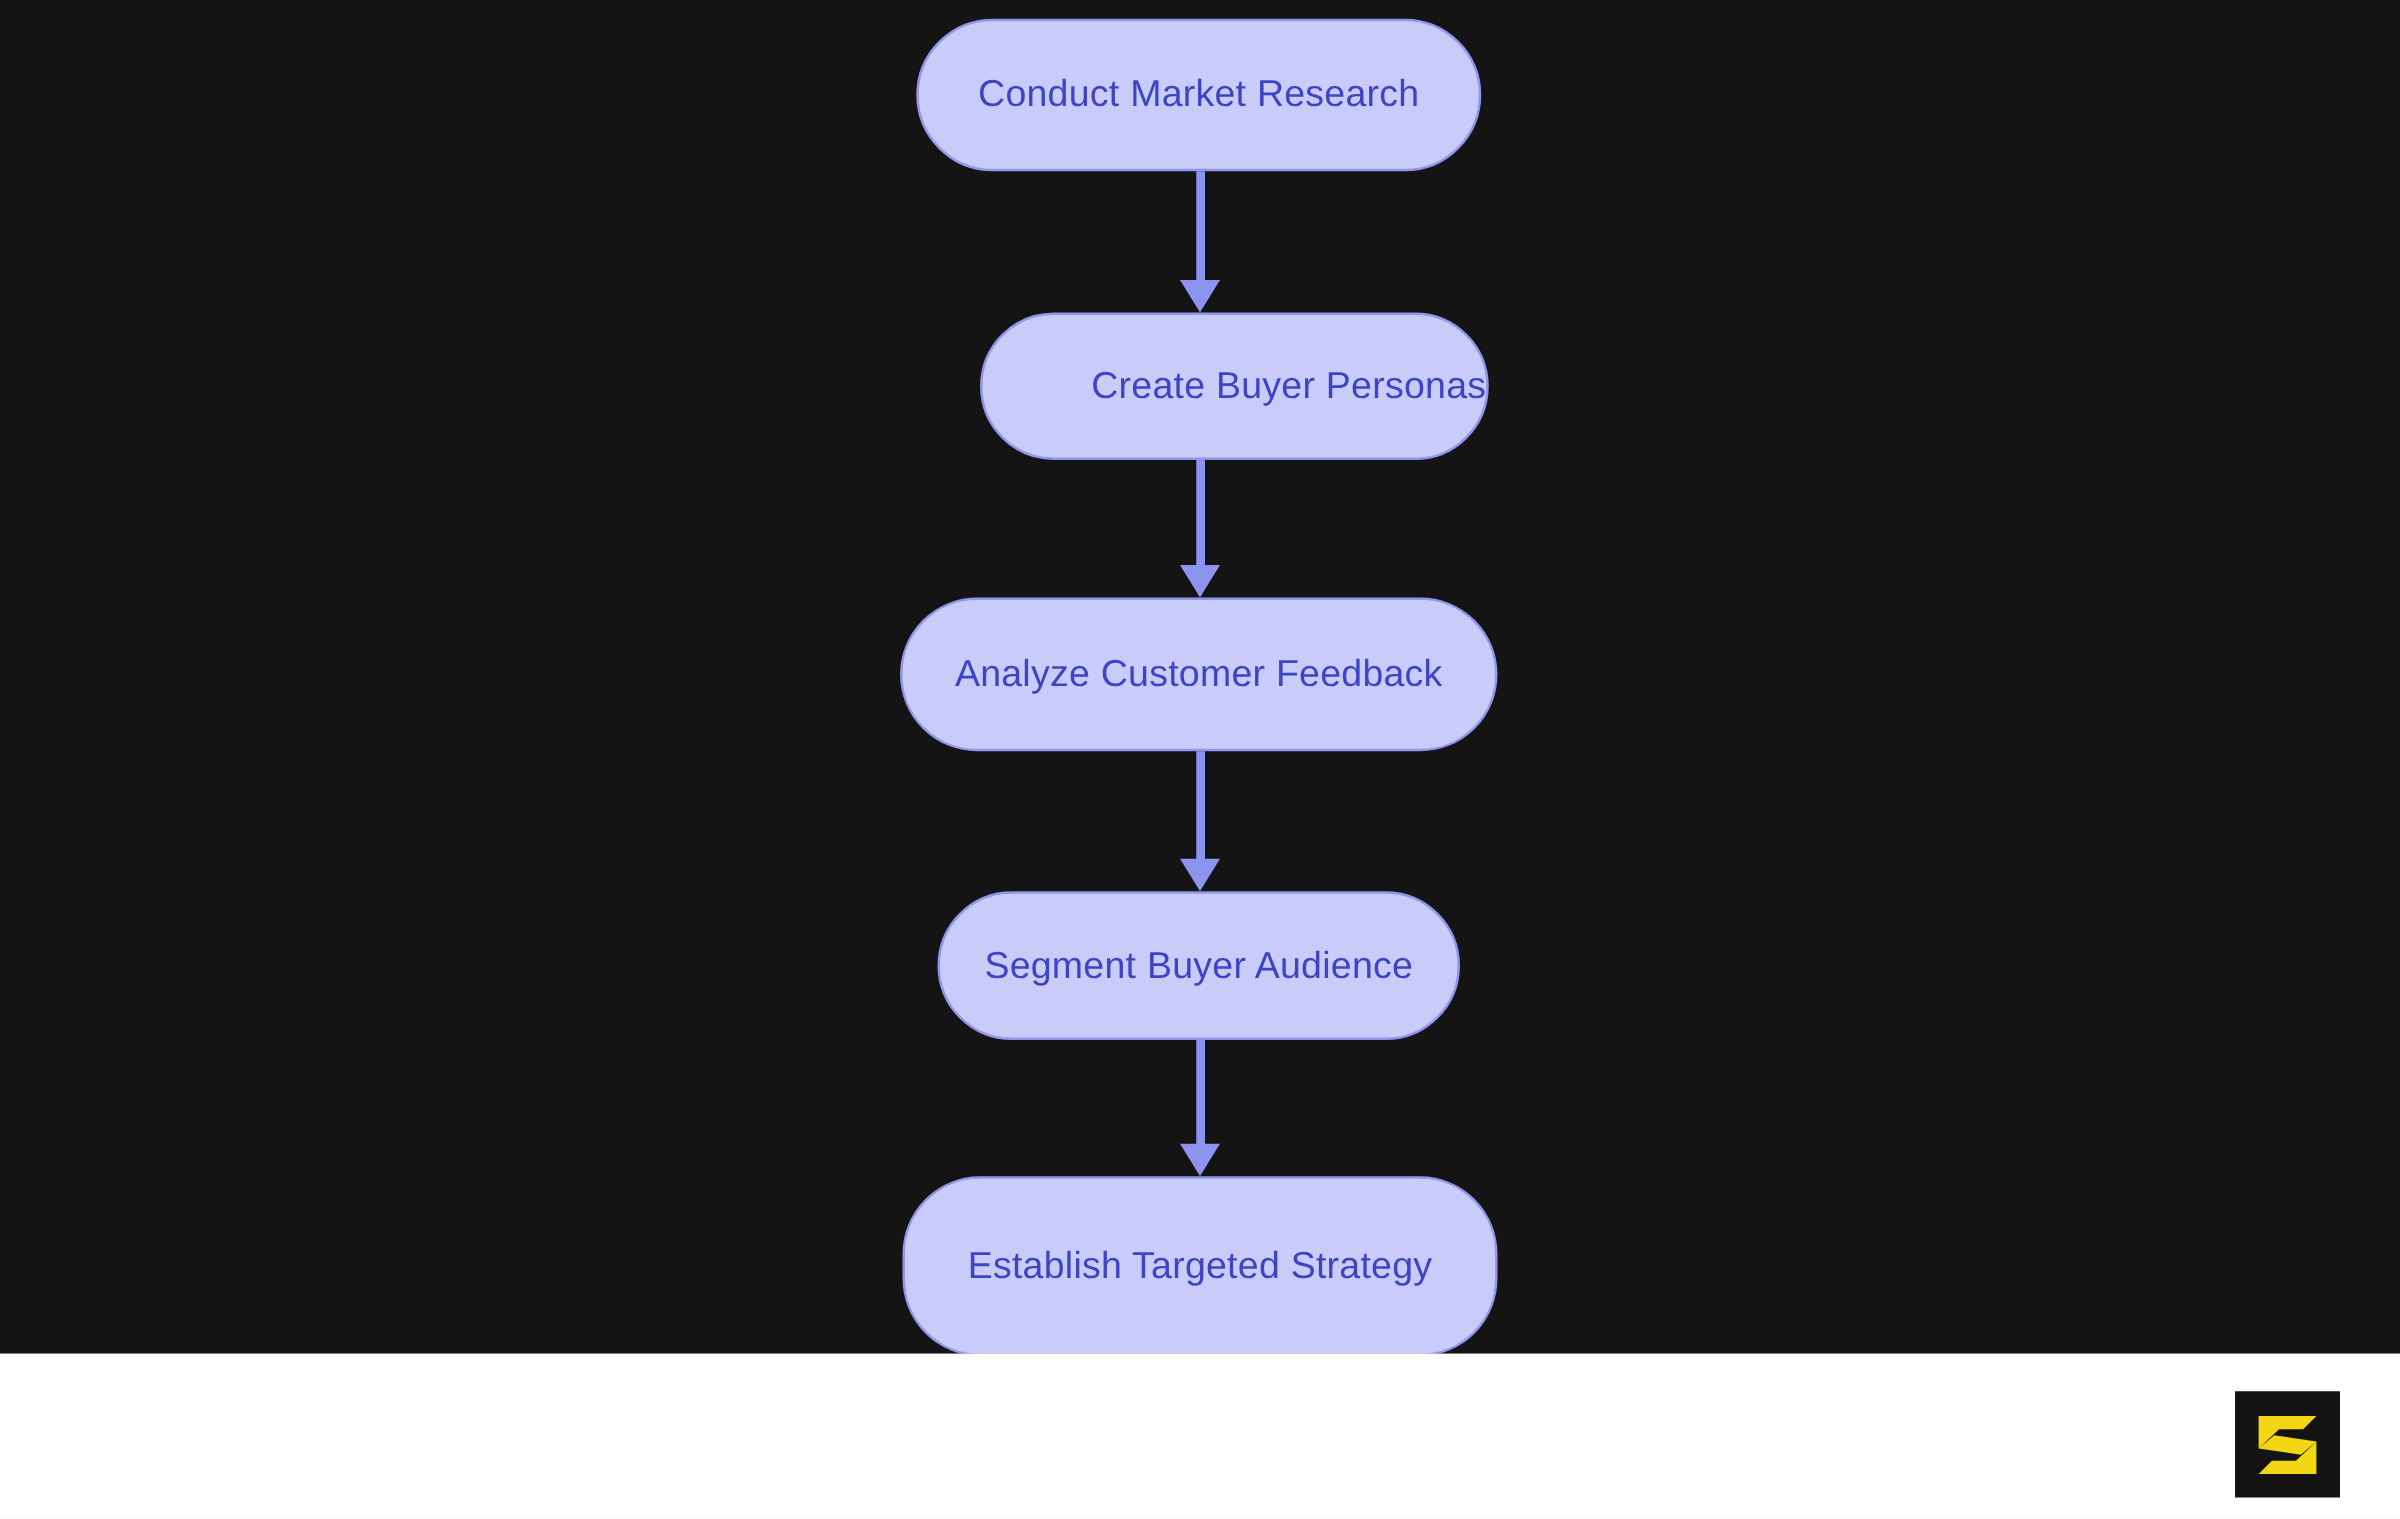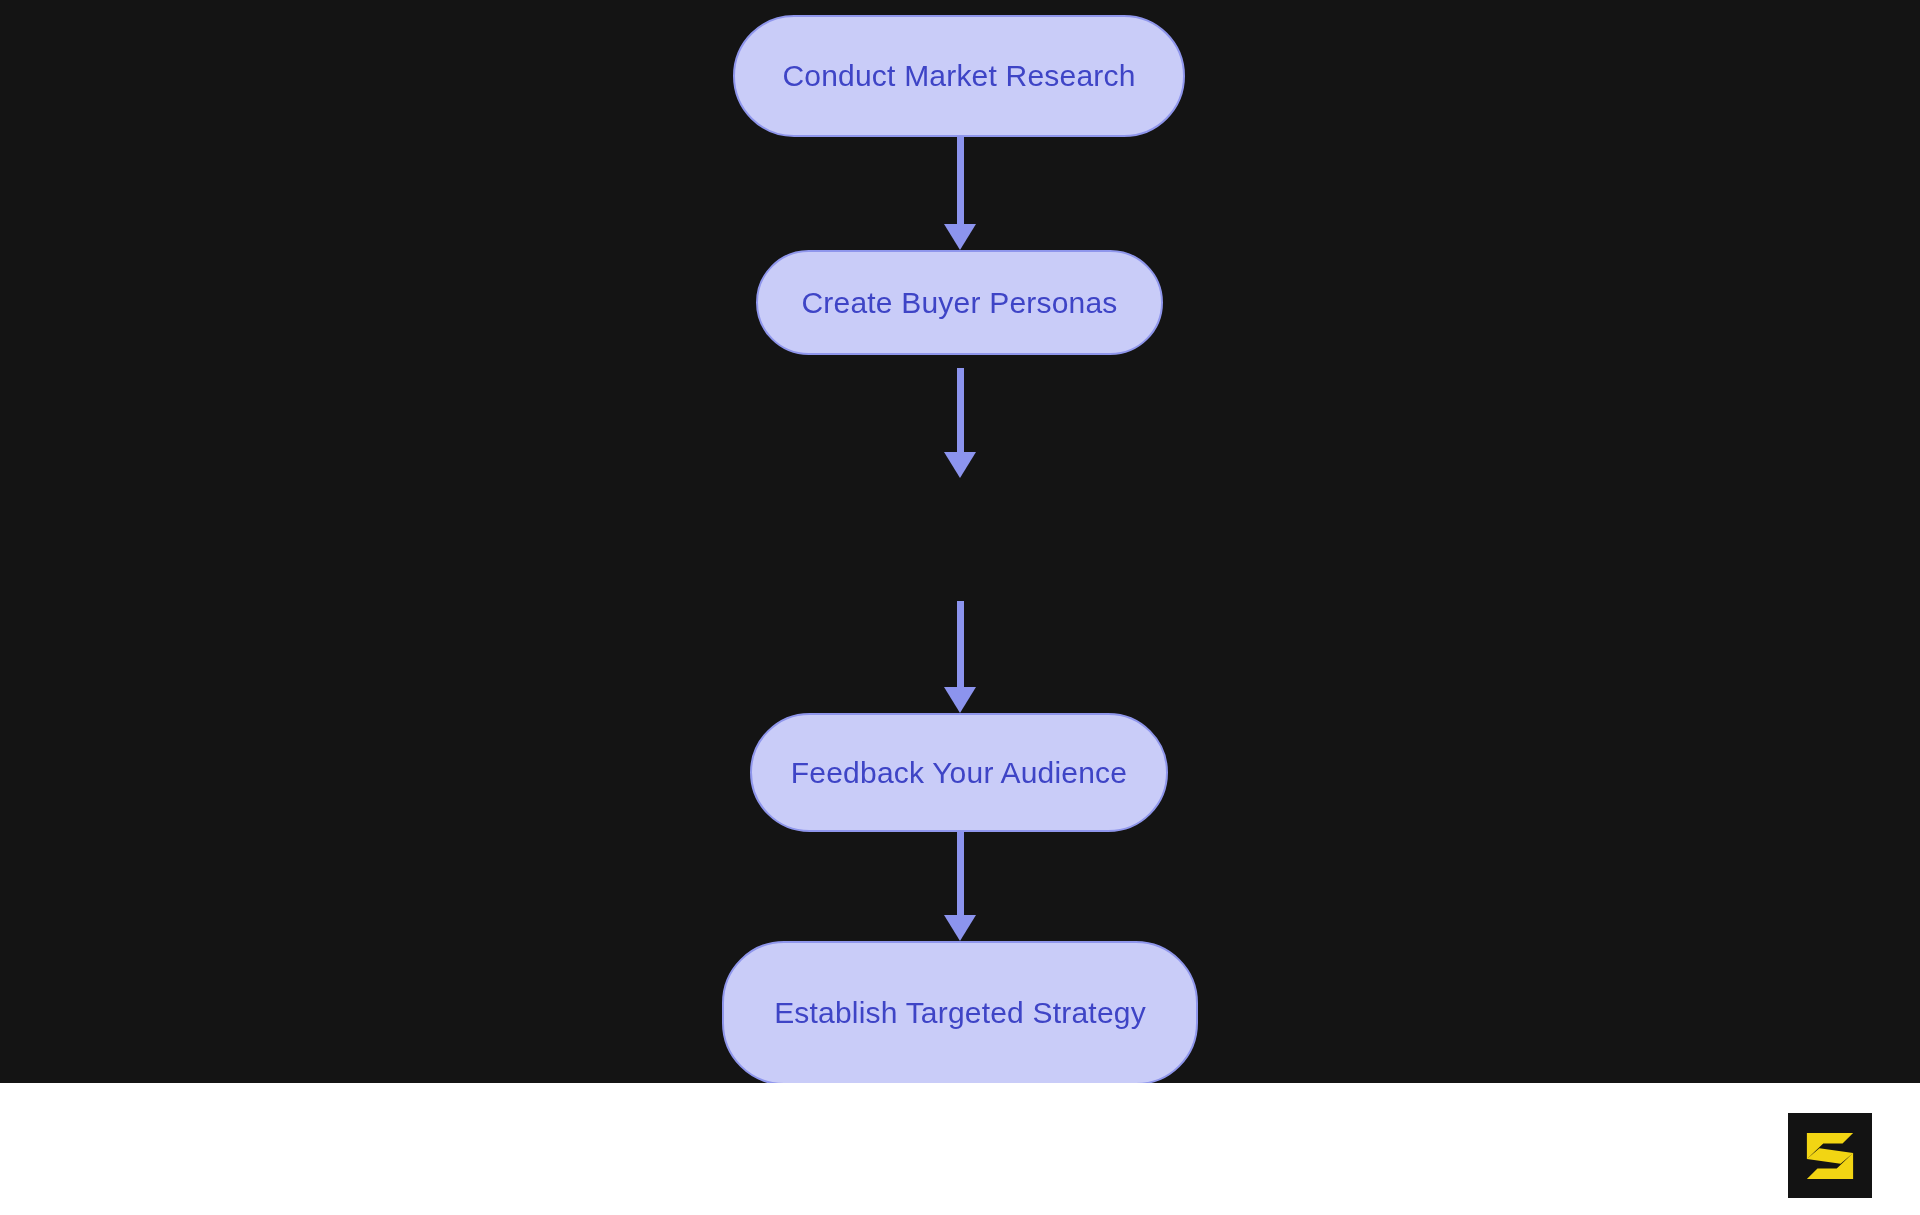--- a/index.html
+++ b/index.html
@@ -33,21 +33,21 @@
     display: flex;
     align-items: center;
     justify-content: center;
     color: var(--node-text, #3e44c6);
     font-size: 30px;
     font-weight: 500;
     letter-spacing: 0.2px;
     white-space: nowrap;
   }
   .n1 { left: 733px; top: 15px;  width: 452px; height: 122px; }
-  .n2 { left: 756px; top: 250px; width: 407px; height: 105px; }
+  .n2 { left: 784px; top: 250px; width: 407px; height: 118px; justify-content: flex-end; }
   .n3 { left: 720px; top: 478px; width: 478px; height: 123px; }
   .n4 { left: 750px; top: 713px; width: 418px; height: 119px; }
   .n5 { left: 722px; top: 941px; width: 476px; height: 144px; }
 
   
   .arrow-stem {
     position: absolute;
     left: 957px;
     width: 7px;
     background: var(--arrow, #8c94ee);
@@ -109,26 +109,29 @@
     <div class="arrow-stem a1s"></div>
     <div class="arrow-head a1h"></div>
 
     <div class="flow-node n2">
       <span>Create Buyer Personas</span>
     </div>
 
     <div class="arrow-stem a2s"></div>
     <div class="arrow-head a2h"></div>
 
+    <div class="flow-node n3">
+      <span>Analyze Customer Feedback</span>
+    </div>
 
     <div class="arrow-stem a3s"></div>
     <div class="arrow-head a3h"></div>
 
     <div class="flow-node n4">
-      <span>Feedback Your Audience</span>
+      <span>Segment Buyer Audience</span>
     </div>
 
     <div class="arrow-stem a4s"></div>
     <div class="arrow-head a4h"></div>
 
     <div class="flow-node n5">
       <span>Establish Targeted Strategy</span>
     </div>
 
   </div>

